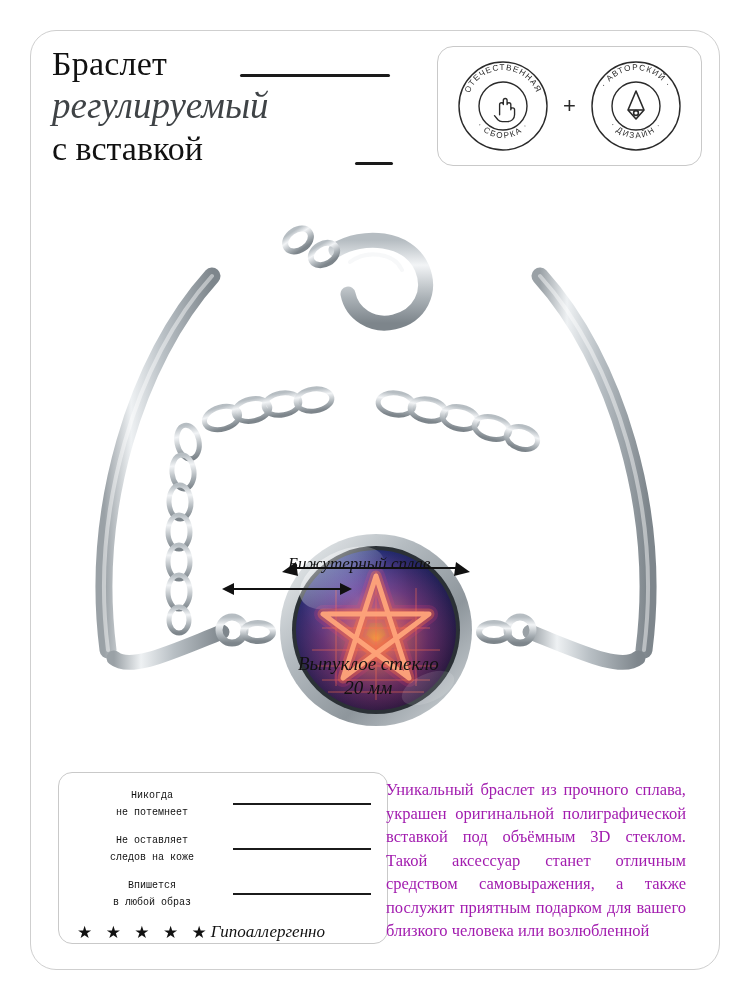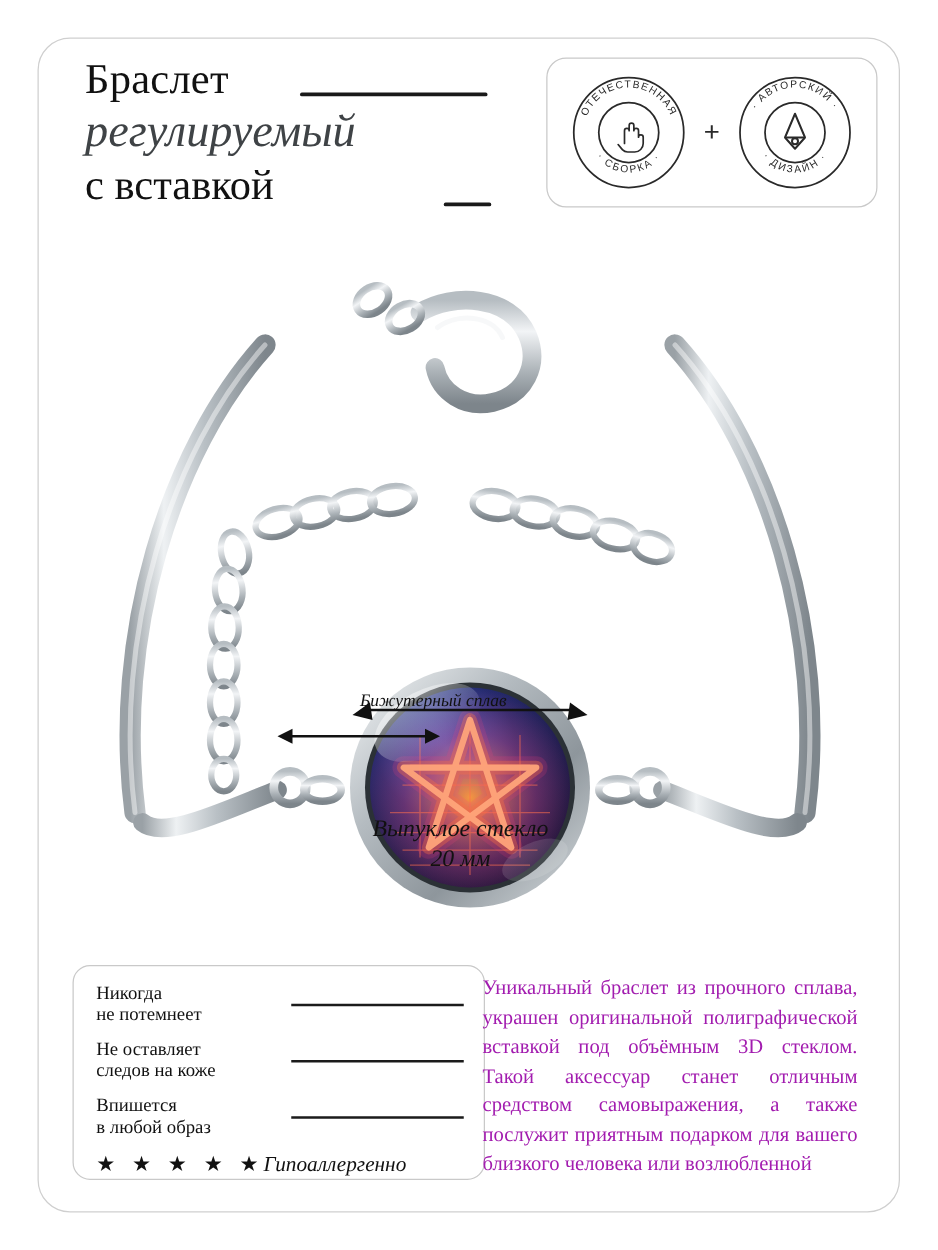--- a/index.html
+++ b/index.html
@@ -27,21 +27,21 @@
     width: 690px;
     height: 940px;
     border: 1px solid #cfcfcf;
     border-radius: 26px;
     box-sizing: border-box;
   }
 
   
   .title-block {
     position: absolute;
-    left: 68px;
+    left: 52px;
     top: 44px;
     width: 350px;
   }
   .title-line1 {
     font-size: 34px;
     line-height: 40px;
     color: #111111;
     letter-spacing: 0.2px;
     white-space: nowrap;
   }
@@ -106,46 +106,47 @@
   
   .lbl {
     position: absolute;
     color: #111111;
     font-family: "Liberation Serif", serif;
     font-style: italic;
     font-size: 19px;
     text-align: center;
     white-space: nowrap;
   }
-  .lbl-alloy { left: 252px; top: 374px; font-size: 14px; }
+  .lbl-alloy { left: 252px; top: 374px; font-size: 17px; }
   .lbl-glass { left: 262px; top: 472px; font-size: 19px; line-height: 24px; font-style: italic; }
 
   
   .features {
     position: absolute;
     left: 58px;
     top: 772px;
     width: 330px;
     height: 172px;
     border: 1px solid #c9c9c9;
     border-radius: 14px;
     box-sizing: border-box;
     padding: 14px 16px 10px 18px;
   }
   .feat-row {
     display: flex;
     align-items: center;
     margin-bottom: 11px;
   }
   .feat-text {
-    font-size: 15px;
+    font-size: 10px;
     line-height: 17px;
     color: #111;
     width: 150px;
-    font-family: Liberation Serif, serif;
+    font-family: Liberation Mono, monospace;
+    text-align: center;
   }
   .feat-rule {
     flex: 1;
     height: 2px;
     background: #1b1b1b;
     margin-left: 6px;
   }
   .stars-row {
     display: flex;
     align-items: center;

